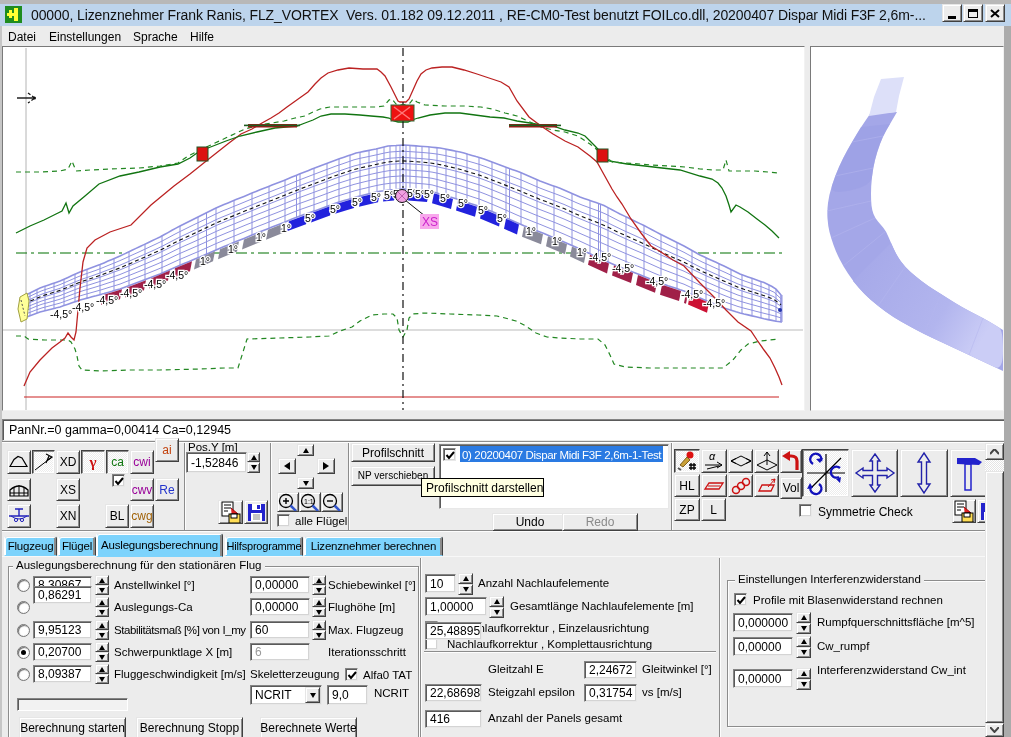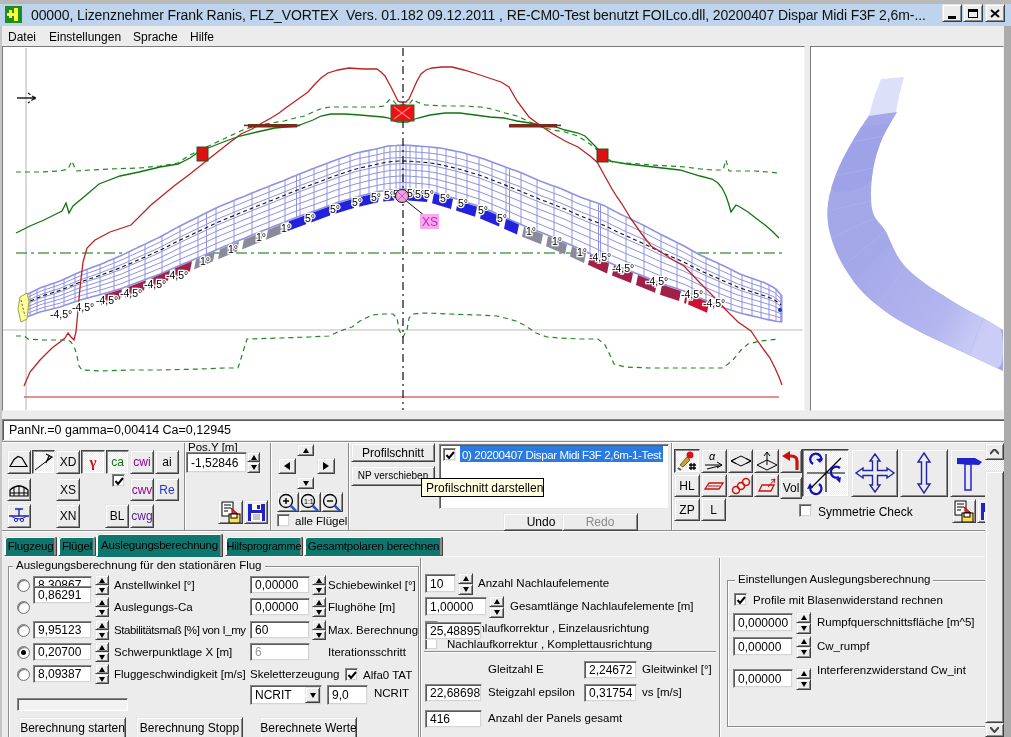--- a/index.html
+++ b/index.html
@@ -20,21 +20,21 @@
 .tri-u{width:0;height:0;border-left:3.5px solid transparent;border-right:3.5px solid transparent;border-bottom:5px solid #000}
 .tri-d{width:0;height:0;border-left:3.5px solid transparent;border-right:3.5px solid transparent;border-top:5px solid #000}
 .tri-l{width:0;height:0;border-top:4.5px solid transparent;border-bottom:4.5px solid transparent;border-right:6px solid #000}
 .tri-r{width:0;height:0;border-top:4.5px solid transparent;border-bottom:4.5px solid transparent;border-left:6px solid #000}
 .chk{position:absolute;width:13px;height:13px;background:#fff;border:1px solid;
  border-color:#848484 #e8e8e8 #e8e8e8 #848484;box-shadow:inset 1px 1px 0 #5a5a5a,inset -1px -1px 0 #d4d4d4}
 .radio{position:absolute;width:13px;height:13px;border-radius:50%;background:#fff;
  border:1px solid #747474;box-shadow:inset 1px 1px 1px rgba(60,60,60,.75),inset -1px -1px 0 #f8f8f8}
 .gbox{position:absolute;border:1px solid #8c8c8c;box-shadow:inset 1px 1px 0 #fdfdfd, 1px 1px 0 #fdfdfd}
 .gbl{position:absolute;background:#ececec;padding:0 3px;font-size:11.5px;white-space:nowrap}
-.tab{position:absolute;background:#0f766e;white-space:nowrap;overflow:hidden;letter-spacing:-0.2px;border:1px solid;border-color:#e8e8e8 #404040 transparent #fff;
+.tab{position:absolute;background:#7dd3fc;white-space:nowrap;overflow:hidden;letter-spacing:-0.2px;border:1px solid;border-color:#e8e8e8 #404040 transparent #fff;
  border-radius:3px 3px 0 0;box-shadow:inset 1px 1px 0 #fff,inset -2px 0 0 #8c8c8c;
  display:flex;align-items:center;justify-content:center;font-size:11.5px}
 .vline{position:absolute;width:2px;border-left:1px solid #8c8c8c;border-right:1px solid #fdfdfd}
 .hline{position:absolute;height:2px;border-top:1px solid #8c8c8c;border-bottom:1px solid #fdfdfd}
 svg{position:absolute}
 </style></head><body>
 <div class="ab" style="left:0;top:0;width:1011px;height:4px;background:#b8b8b8"></div>
 <div class="ab" style="left:0;top:4px;width:1011px;height:22px;background:#bdd4ec"></div>
 <div class="ab" style="left:5px;top:6px;width:17px;height:17px;background:#1f8c1f"></div>
 <div class="ab" style="left:14px;top:8px;width:4px;height:13px;background:#ffff33"></div>
@@ -194,21 +194,21 @@
 <div class="btn pressed" style="left:32px;top:450px;width:23px;height:24px">
     <svg width="22" height="22" viewBox="0 0 22 22">
       <path d="M2,19 L19,6" stroke="#000" stroke-width="1"></path>
       <path d="M13,3 L19,6 L15,9 M16,5 l-3,7" stroke="#000" stroke-width="1.2" fill="none"></path>
     </svg>
   </div>
 <div class="btn" style="left:56px;top:450px;width:24px;height:24px">XD</div>
 <div class="btn pressed" style="left:81px;top:450px;width:24px;height:24px;color:#cc1111;font-size:15px;font-weight:bold;font-family:'Liberation Serif',serif">γ</div>
 <div class="btn pressed" style="left:106px;top:450px;width:23px;height:24px;color:#117711">ca</div>
 <div class="btn" style="left:130px;top:450px;width:24px;height:24px;color:#990099">cwi</div>
-<div class="btn" style="left:155px;top:450px;width:24px;height:24px;color:#000000">ai</div>
+<div class="btn" style="left:155px;top:438px;width:24px;height:24px;color:#c2410c">ai</div>
 <div class="chk" style="left:112px;top:474px">
     <svg width="13" height="13" viewBox="0 0 13 13" style="left:0;top:0">
       <path d="M2.5,6 L5,9 L10,3" fill="none" stroke="#000" stroke-width="2"></path>
     </svg>
   </div>
 <div class="btn" style="left:7px;top:478px;width:24px;height:23px">
     <svg width="22" height="20" viewBox="0 0 22 20">
       <path d="M2,16 L2,10 Q11,2 20,10 L20,16 Z" fill="none" stroke="#000" stroke-width="1.2"></path>
       <path d="M6,16 L6,7 M11,16 L11,5 M16,16 L16,7 M2,13 L20,13" stroke="#000" stroke-width="1"></path>
     </svg>
@@ -219,21 +219,21 @@
 <div class="btn" style="left:7px;top:504px;width:24px;height:24px">
     <svg width="24" height="22" viewBox="0 0 24 22">
       <path d="M2,11 L22,11 M12,11 L12,4 M8,4 L16,4" stroke="#2222bb" stroke-width="1.4" fill="none"></path>
       <path d="M4,11 q8,6 16,0" stroke="#2222bb" fill="none"></path>
       <circle cx="9" cy="15" r="1.6" fill="none" stroke="#2222bb"></circle>
       <circle cx="15" cy="15" r="1.6" fill="none" stroke="#2222bb"></circle>
     </svg>
   </div>
 <div class="btn" style="left:56px;top:504px;width:24px;height:24px">XN</div>
 <div class="btn" style="left:105px;top:504px;width:24px;height:24px">BL</div>
-<div class="btn" style="left:130px;top:504px;width:24px;height:24px;color:#4c1d95">cwg</div>
+<div class="btn" style="left:130px;top:504px;width:24px;height:24px;color:#a16207">cwg</div>
 <div class="btn" style="left:218px;top:500px;width:25px;height:24px">
     <svg width="24" height="24" viewBox="0 0 24 24">
       <rect x="3" y="2" width="11" height="14" fill="#fff" stroke="#000"></rect>
       <path d="M5,5 h7 M5,8 h7 M5,11 h4" stroke="#000"></path>
       <path d="M12,8 L19,14 L15,14 L15,18 L13,18" fill="#dd2222" stroke="#aa0000"></path>
       <rect x="10" y="14" width="11" height="9" fill="#ffdd55" stroke="#000"></rect>
       <rect x="12" y="14" width="6" height="4" fill="#fff" stroke="#000"></rect>
     </svg>
   </div>
 <div class="btn" style="left:244px;top:500px;width:24px;height:24px">
@@ -291,21 +291,21 @@
 <div class="btn" style="left:351px;top:443px;width:84px;height:19px;font-size:12px">Profilschnitt</div>
 <div class="btn" style="left:351px;top:466px;width:84px;height:20px;font-size:10px">NP verschieben</div>
 <div class="ab" style="left:439px;top:444px;width:230px;height:65px;background:#fff;border:1px solid;border-color:#848484 #e8e8e8 #e8e8e8 #848484;box-shadow:inset 1px 1px 0 #5a5a5a"></div>
 <div class="ab" style="left:460px;top:446px;width:203px;height:16px;background:#2a7ae2"></div>
 <div class="chk" style="left:443px;top:448px">
     <svg width="13" height="13" viewBox="0 0 13 13" style="left:0;top:0">
       <path d="M2.5,6 L5,9 L10,3" fill="none" stroke="#000" stroke-width="2"></path>
     </svg>
   </div>
 <div class="ab" style="left:462px;top:449px;font-size:11.5px;letter-spacing:-0.35px;color:#fff;white-space:nowrap">0) 20200407 Dispar Midi F3F 2,6m-1-Test</div>
-<div class="btn" style="left:503px;top:513px;width:76px;height:18px">Undo</div>
+<div class="btn" style="left:492px;top:513px;width:76px;height:18px">Undo</div>
 <div class="btn" style="left:562px;top:513px;width:76px;height:18px;color:#8a8a8a">Redo</div>
 <div class="btn pressed" style="left:674px;top:449px;width:26px;height:24px">
     <svg width="24" height="24" viewBox="0 0 24 24">
       <circle cx="15" cy="6" r="3.5" fill="#dd1111"></circle>
       <path d="M5,16 L12,8 L15,11 L8,18 Z" fill="#c8a038" stroke="#806020"></path>
       <path d="M3,19 l3,2" stroke="#555" stroke-width="2"></path>
       <path d="M14,16 h7 M14,19 h7 M16,14 v7 M19,14 v7" stroke="#000" stroke-width="1.3"></path>
     </svg>
   </div>
 <div class="btn" style="left:701px;top:449px;width:26px;height:24px">
@@ -400,21 +400,21 @@
       <rect x="7" y="3" width="9" height="6" fill="#fff"></rect>
       <rect x="12" y="4" width="3" height="4" fill="#2222cc"></rect>
       <rect x="6" y="12" width="11" height="8" fill="#fff"></rect>
       <path d="M8,14 h7 M8,16 h7 M8,18 h7" stroke="#888"></path>
     </svg>
   </div>
 <div class="ab" style="left:421px;top:478px;width:123px;height:19px;background:#ffffe1;border:1px solid #000;z-index:50;font-size:12px;display:flex;align-items:center;padding-left:4px;white-space:nowrap">Profilschnitt darstellen</div>
 <div class="tab" style="left:4px;top:536px;width:53px;height:20px">Flugzeug</div>
 <div class="tab" style="left:58px;top:536px;width:38px;height:20px">Flügel</div>
 <div class="tab" style="left:225px;top:536px;width:78px;height:20px;font-size:11px">Hilfsprogramme</div>
-<div class="tab" style="left:304px;top:536px;width:139px;height:20px;font-size:11.5px">Gesamtpolaren berechnen</div>
+<div class="tab" style="left:304px;top:536px;width:139px;height:20px;font-size:11.5px">Lizenznehmer berechnen</div>
 <div class="tab" style="left:96px;top:533px;width:127px;height:24px;z-index:5">Auslegungsberechnung</div>
 <div class="ab" style="left:0;top:556px;width:1011px;height:2px;border-top:1px solid #f8f8f8"></div>
 <div class="gbox" style="left:8px;top:566px;width:411px;height:180px"></div>
 <div class="gbl" style="left:13px;top:559px">Auslegungsberechnung für den stationären Flug</div>
 <div class="vline" style="left:420px;top:558px;height:179px"></div>
 <div class="vline" style="left:719px;top:558px;height:179px"></div>
 <div class="radio" style="left:17px;top:579px"></div>
 <div class="edit" style="left:33px;top:576px;width:59px;height:18px">8,30867</div>
 <div class="spin" style="left:95px;top:575px;width:14px;height:10px">
     <div class="tri-u"></div>
@@ -477,21 +477,21 @@
     <div class="tri-d"></div>
   </div>
 <div class="lbl" style="left:328px;top:601px">Flughöhe [m]</div>
 <div class="edit" style="left:250px;top:621px;width:60px;height:18px;color:#000">60</div>
 <div class="spin" style="left:312px;top:620px;width:14px;height:10px">
     <div class="tri-u"></div>
   </div>
 <div class="spin" style="left:312px;top:630px;width:14px;height:10px">
     <div class="tri-d"></div>
   </div>
-<div class="lbl" style="left:328px;top:624px">Max. Berechnung</div>
+<div class="lbl" style="left:328px;top:624px">Max. Flugzeug</div>
 <div class="edit" style="left:250px;top:643px;width:60px;height:18px;color:#9a9a9a">6</div>
 <div class="lbl" style="left:328px;top:646px">Iterationsschritt</div>
 <div class="lbl" style="left:250px;top:668px">Skeletterzeugung</div>
 <div class="chk" style="left:345px;top:668px">
     <svg width="13" height="13" viewBox="0 0 13 13" style="left:0;top:0">
       <path d="M2.5,6 L5,9 L10,3" fill="none" stroke="#000" stroke-width="2"></path>
     </svg>
   </div>
 <div class="lbl" style="left:363px;top:669px">Alfa0 TAT</div>
 <div class="edit" style="left:250px;top:685px;width:72px;height:20px">NCRIT</div>
@@ -529,21 +529,21 @@
 <div class="lbl" style="left:488px;top:663px">Gleitzahl E</div>
 <div class="edit" style="left:584px;top:661px;width:53px;height:18px">2,24672</div>
 <div class="lbl" style="left:642px;top:663px">Gleitwinkel [°]</div>
 <div class="edit" style="left:425px;top:684px;width:57px;height:18px">22,68698</div>
 <div class="lbl" style="left:488px;top:686px">Steigzahl epsilon</div>
 <div class="edit" style="left:584px;top:684px;width:53px;height:18px">0,31754</div>
 <div class="lbl" style="left:642px;top:686px">vs [m/s]</div>
 <div class="edit" style="left:425px;top:710px;width:57px;height:18px">416</div>
 <div class="lbl" style="left:488px;top:712px">Anzahl der Panels gesamt</div>
 <div class="gbox" style="left:727px;top:580px;width:271px;height:147px;"></div>
-<div class="gbl" style="left:735px;top:573px">Einstellungen Auslegungsberechnung</div>
+<div class="gbl" style="left:735px;top:573px">Einstellungen Interferenzwiderstand</div>
 <div class="chk" style="left:734px;top:593px">
     <svg width="13" height="13" viewBox="0 0 13 13" style="left:0;top:0">
       <path d="M2.5,6 L5,9 L10,3" fill="none" stroke="#000" stroke-width="2"></path>
     </svg>
   </div>
 <div class="lbl" style="left:753px;top:594px">Profile mit Blasenwiderstand rechnen</div>
 <div class="edit" style="left:733px;top:613px;width:60px;height:19px">0,000000</div>
 <div class="spin" style="left:796px;top:612px;width:15px;height:11px">
     <div class="tri-u"></div>
   </div>

